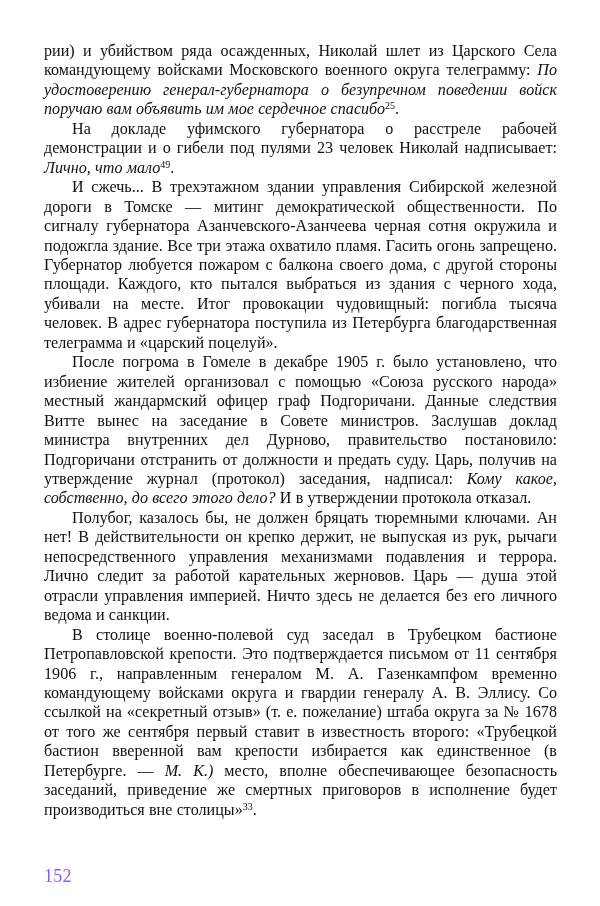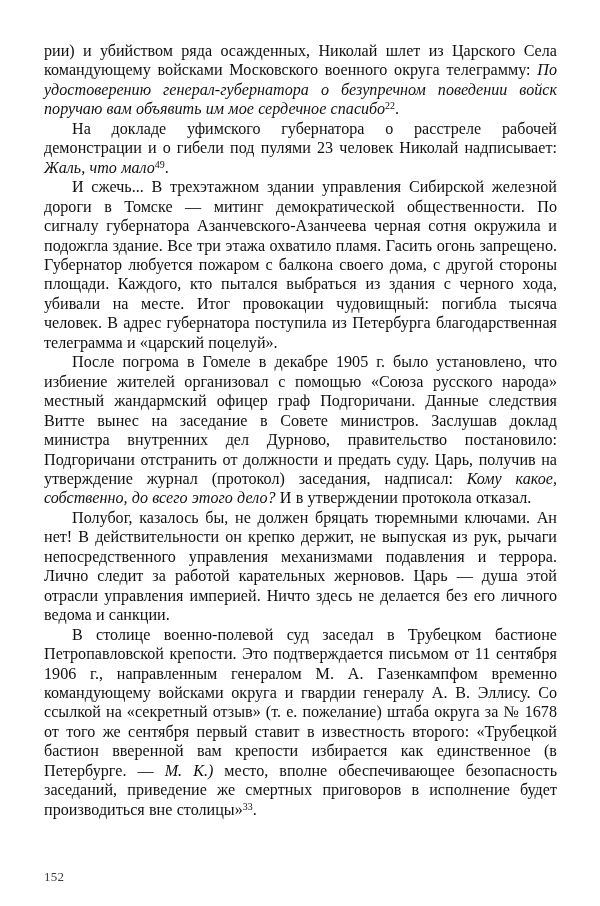--- a/index.html
+++ b/index.html
@@ -53,38 +53,38 @@
   sup {
     font-size: 0.62em;
     vertical-align: 0.48em;
     line-height: 0;
     letter-spacing: 0;
   }
   #folio {
     position: absolute;
     left: 44px;
     top: 868px;
-    font-size: 13px;
+    font-size: 18px;
     line-height: 17px;
     letter-spacing: 0.3px;
-    color: #404040;
+    color: #8b5cf6;
   }
   
   #textblock, #folio {
     filter: contrast(1.04);
   }
 </style>
 </head>
 <body>
 
 <div id="page">
 
   <div id="textblock">
-      <p class="para cont"><span>рии) и убийством ряда осажденных, Николай шлет из Царского Села командующему войсками Московского военного округа телеграмму: </span><i>По удостоверению генерал-губернатора о безупречном поведении войск поручаю вам объявить им мое сердечное спасибо</i><sup>22</sup><span>.</span></p>
-      <p class="para"><span>На докладе уфимского губернатора о расстреле рабочей демонстрации и о гибели под пулями 23 человек Николай надписывает: </span><i>Жаль, что мало</i><sup>49</sup><span>.</span></p>
+      <p class="para cont"><span>рии) и убийством ряда осажденных, Николай шлет из Царского Села командующему войсками Московского военного округа телеграмму: </span><i>По удостоверению генерал-губернатора о безупречном поведении войск поручаю вам объявить им мое сердечное спасибо</i><sup>25</sup><span>.</span></p>
+      <p class="para"><span>На докладе уфимского губернатора о расстреле рабочей демонстрации и о гибели под пулями 23 человек Николай надписывает: </span><i>Лично, что мало</i><sup>49</sup><span>.</span></p>
       <p class="para"><span>И сжечь... В трехэтажном здании управления Сибирской железной дороги в Томске — митинг демократической общественности. По сигналу губернатора Азанчевского-Азанчеева черная сотня окружила и подожгла здание. Все три этажа охватило пламя. Гасить огонь запрещено. Губернатор любуется пожаром с балкона своего дома, с другой стороны площади. Каждого, кто пытался выбраться из здания с черного хода, убивали на месте. Итог провокации чудовищный: погибла тысяча человек. В адрес губернатора поступила из Петербурга благодарственная телеграмма и «царский поцелуй».</span></p>
       <p class="para"><span>После погрома в Гомеле в декабре 1905 г. было установлено, что избиение жителей организовал с помощью «Союза русского народа» местный жандармский офицер граф Подгоричани. Данные следствия Витте вынес на заседание в Совете министров. Заслушав доклад министра внутренних дел Дурново, правительство постановило: Подгоричани отстранить от должности и предать суду. Царь, получив на утверждение журнал (протокол) заседания, надписал: </span><i>Кому какое, собственно, до всего этого дело?</i><span> И в утверждении протокола отказал.</span></p>
       <p class="para"><span>Полубог, казалось бы, не должен бряцать тюремными ключами. Ан нет! В действительности он крепко держит, не выпуская из рук, рычаги непосредственного управления механизмами подавления и террора. Лично следит за работой карательных жерновов. Царь — душа этой отрасли управления империей. Ничто здесь не делается без его личного ведома и санкции.</span></p>
       <p class="para"><span>В столице военно-полевой суд заседал в Трубецком бастионе Петропавловской крепости. Это подтверждается письмом от 11 сентября 1906 г., направленным генералом М. А. Газенкампфом временно командующему войсками округа и гвардии генералу А. В. Эллису. Со ссылкой на «секретный отзыв» (т. е. пожелание) штаба округа за № 1678 от того же сентября первый ставит в известность второго: «Трубецкой бастион вверенной вам крепости избирается как единственное (в Петербурге. — </span><i>М. К.)</i><span> место, вполне обеспечивающее безопасность заседаний, приведение же смертных приговоров в исполнение будет производиться вне столицы»</span><sup>33</sup><span>.</span></p>
     </div>
 
   <div id="folio">152</div>
 
 </div>
 

